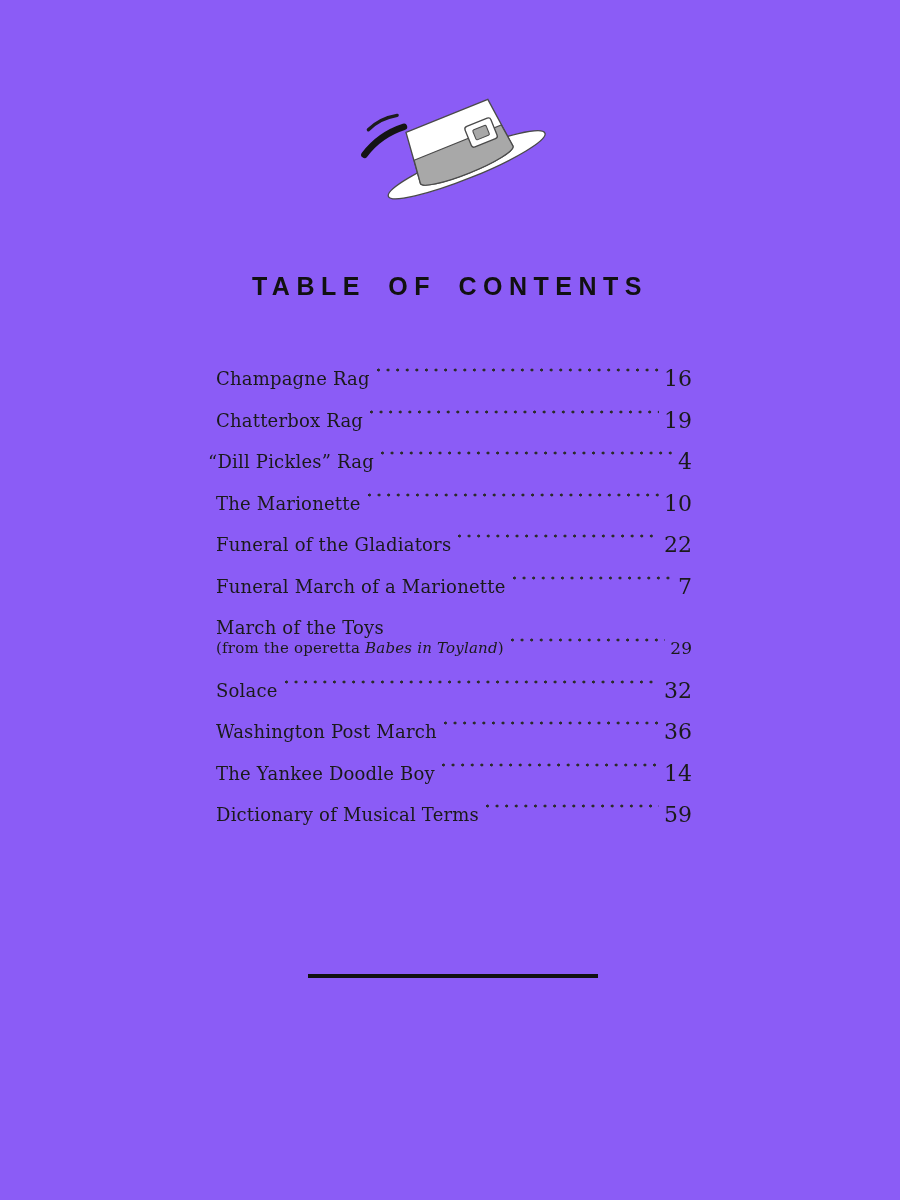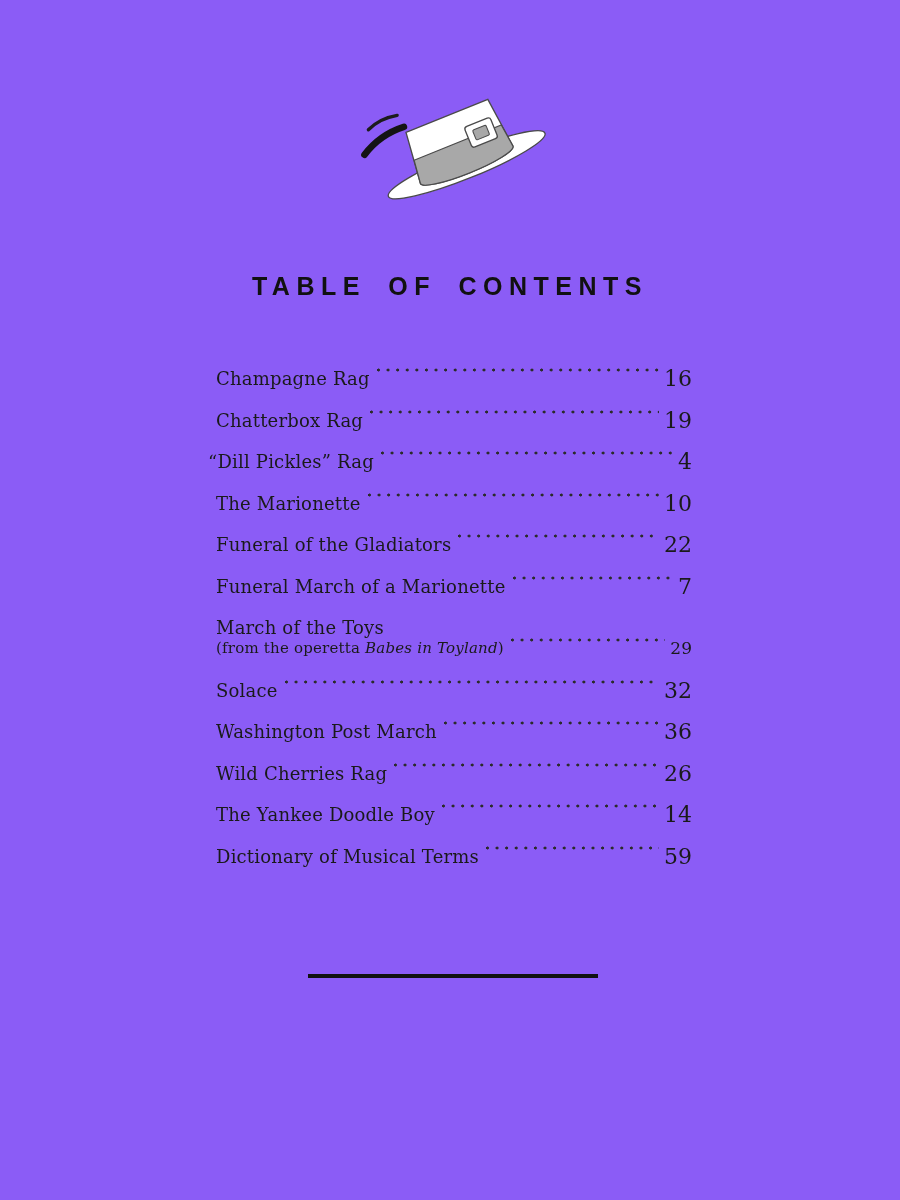--- a/index.html
+++ b/index.html
@@ -194,28 +194,20 @@
       <div class="toc-row">
       <div class="line main">
         <span class="t">Washington Post March</span>
         <span class="dots"></span>
         <span class="p">36</span>
       </div>
 
     </div>
       <div class="toc-row">
       <div class="line main">
-        <span class="t">Wild Cherries Rag</span>
-        <span class="dots"></span>
-        <span class="p">26</span>
-      </div>
-
-    </div>
-      <div class="toc-row">
-      <div class="line main">
         <span class="t">The Yankee Doodle Boy</span>
         <span class="dots"></span>
         <span class="p">14</span>
       </div>
 
     </div>
       <div class="toc-row">
       <div class="line main">
         <span class="t">Dictionary of Musical Terms</span>
         <span class="dots"></span>

